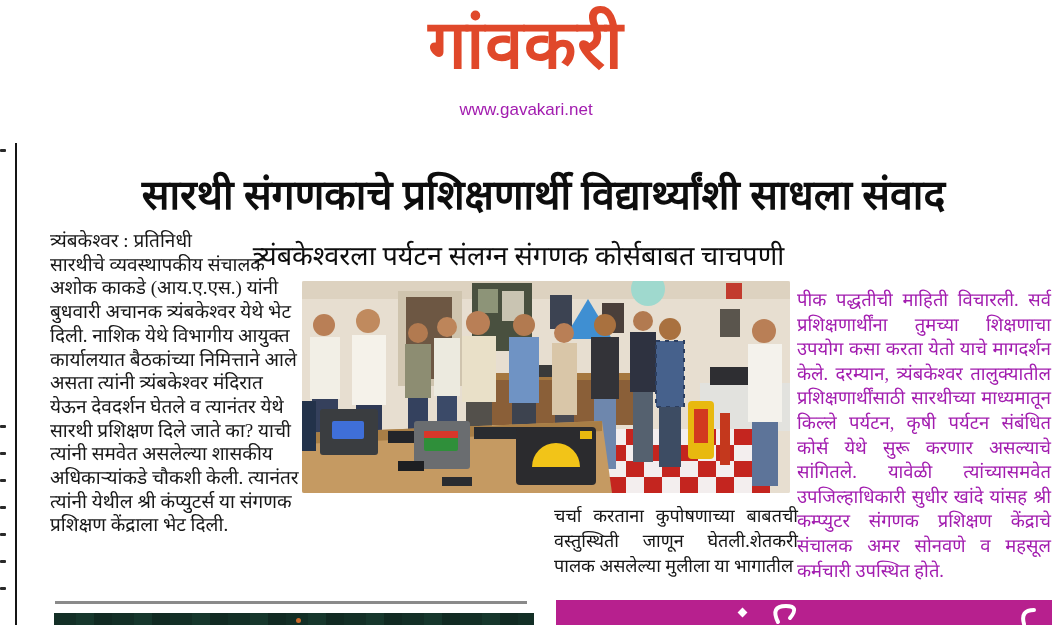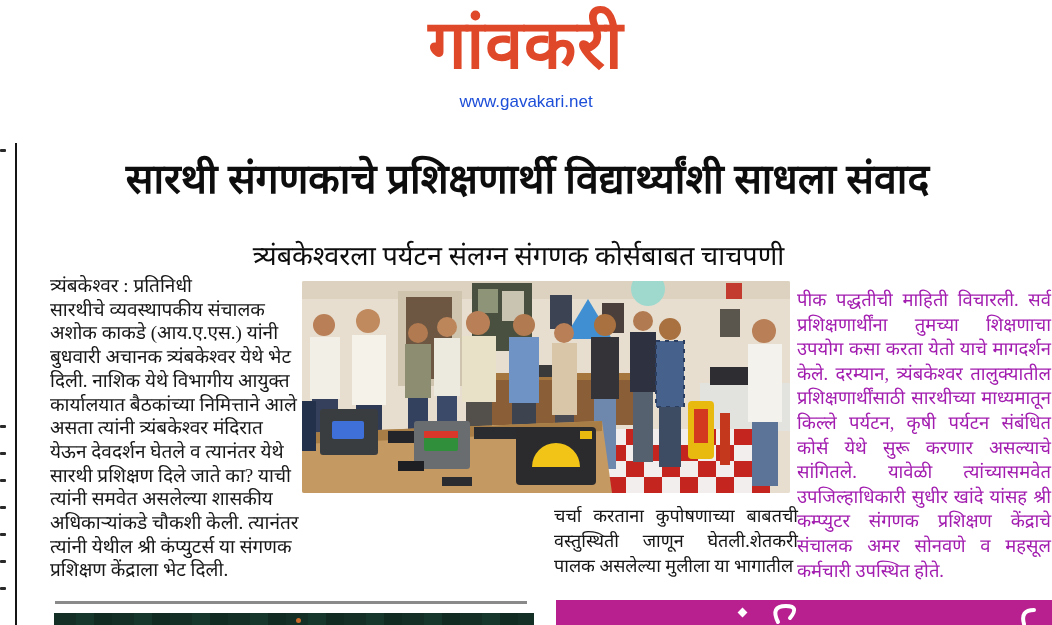--- a/index.html
+++ b/index.html
@@ -9,40 +9,40 @@
   }
   
   .left-rule{position:absolute;left:15px;top:143px;width:2px;height:482px;background:#151515;}
   .edge-frag{position:absolute;left:0;width:6px;height:3px;background:#2a2a2a;border-radius:1px;}
   
   .masthead{
     position:absolute;top:2px;left:0;width:100%;text-align:center;
     font-size:68px;line-height:86px;font-weight:bold;color:#e0482a;letter-spacing:1px;
   }
   .site-url{
-    position:absolute;top:92px;left:0;width:100%;text-align:center;
-    font-family:"Liberation Sans","DejaVu Sans",sans-serif;font-size:17px;line-height:20px;color:#1d4ed8;
+    position:absolute;top:100px;left:0;width:100%;text-align:center;
+    font-family:"Liberation Sans","DejaVu Sans",sans-serif;font-size:17px;line-height:20px;color:#a21caf;
   }
   .page-date{
     position:absolute;top:111px;left:0;width:100%;text-align:center;
     font-family:"Liberation Sans","DejaVu Sans",sans-serif;font-size:18px;line-height:22px;color:#1c1c1c;
   }
   
   .headline{
     position:absolute;top:150px;left:40px;width:975px;text-align:center;
     font-size:41px;line-height:58px;font-weight:bold;color:#0d0d0d;
   }
   .subheadline{
     position:absolute;top:229px;left:228px;width:565px;text-align:center;
     font-size:27px;line-height:38px;font-weight:500;color:#0d0d0d;
   }
   
   .col-left{
     position:absolute;top:229px;left:50px;width:253px;
-    font-size:19px;line-height:23.7px;text-align:left;color:#161616;margin-top:45px;
+    font-size:19px;line-height:23.7px;text-align:left;color:#161616;
   }
   .col-left .dateline{display:block;font-weight:500;}
   .col-right{
     position:absolute;top:288px;left:797px;width:254px;
     font-size:18.4px;line-height:24.6px;text-align:justify;color:#a21caf;
   }
   .col-mid1{
     position:absolute;top:504px;left:302px;width:240px;
     font-size:18px;line-height:25px;text-align:justify;text-indent:30px;color:#161616;
   }
@@ -79,21 +79,21 @@
   <div class="edge-frag" style="top:452px"></div>
   <div class="edge-frag" style="top:479px"></div>
   <div class="edge-frag" style="top:506px"></div>
   <div class="edge-frag" style="top:533px"></div>
   <div class="edge-frag" style="top:560px"></div>
   <div class="edge-frag" style="top:587px"></div>
 
   <div class="masthead">गांवकरी</div>
   <div class="site-url">www.gavakari.net</div>
 
-  <h1 class="headline" style="margin:0">सारथी संगणकाचे प्रशिक्षणार्थी विद्यार्थ्यांशी साधला संवाद</h1>
+  <h1 class="headline" style="margin:16px">सारथी संगणकाचे प्रशिक्षणार्थी विद्यार्थ्यांशी साधला संवाद</h1>
   <h2 class="subheadline" style="margin:8px">त्र्यंबकेश्वरला पर्यटन संलग्न संगणक कोर्सबाबत चाचपणी</h2>
 
   <div class="col-left">
     <span class="dateline">त्र्यंबकेश्वर : प्रतिनिधी</span>
     <span>सारथीचे व्यवस्थापकीय संचालक अशोक काकडे (आय.ए.एस.) यांनी बुधवारी अचानक त्र्यंबकेश्वर येथे भेट दिली. नाशिक येथे विभागीय आयुक्त कार्यालयात बैठकांच्या निमित्ताने आले असता त्यांनी त्र्यंबकेश्वर मंदिरात येऊन देवदर्शन घेतले व त्यानंतर येथे सारथी प्रशिक्षण दिले जाते का? याची त्यांनी समवेत असलेल्या शासकीय अधिकाऱ्यांकडे चौकशी केली. त्यानंतर त्यांनी येथील श्री कंप्युटर्स या संगणक प्रशिक्षण केंद्राला भेट दिली.</span>
   </div>
 
   <div class="photo">
     <svg width="488" height="212" viewBox="0 0 488 212" xmlns="http://www.w3.org/2000/svg">
 

